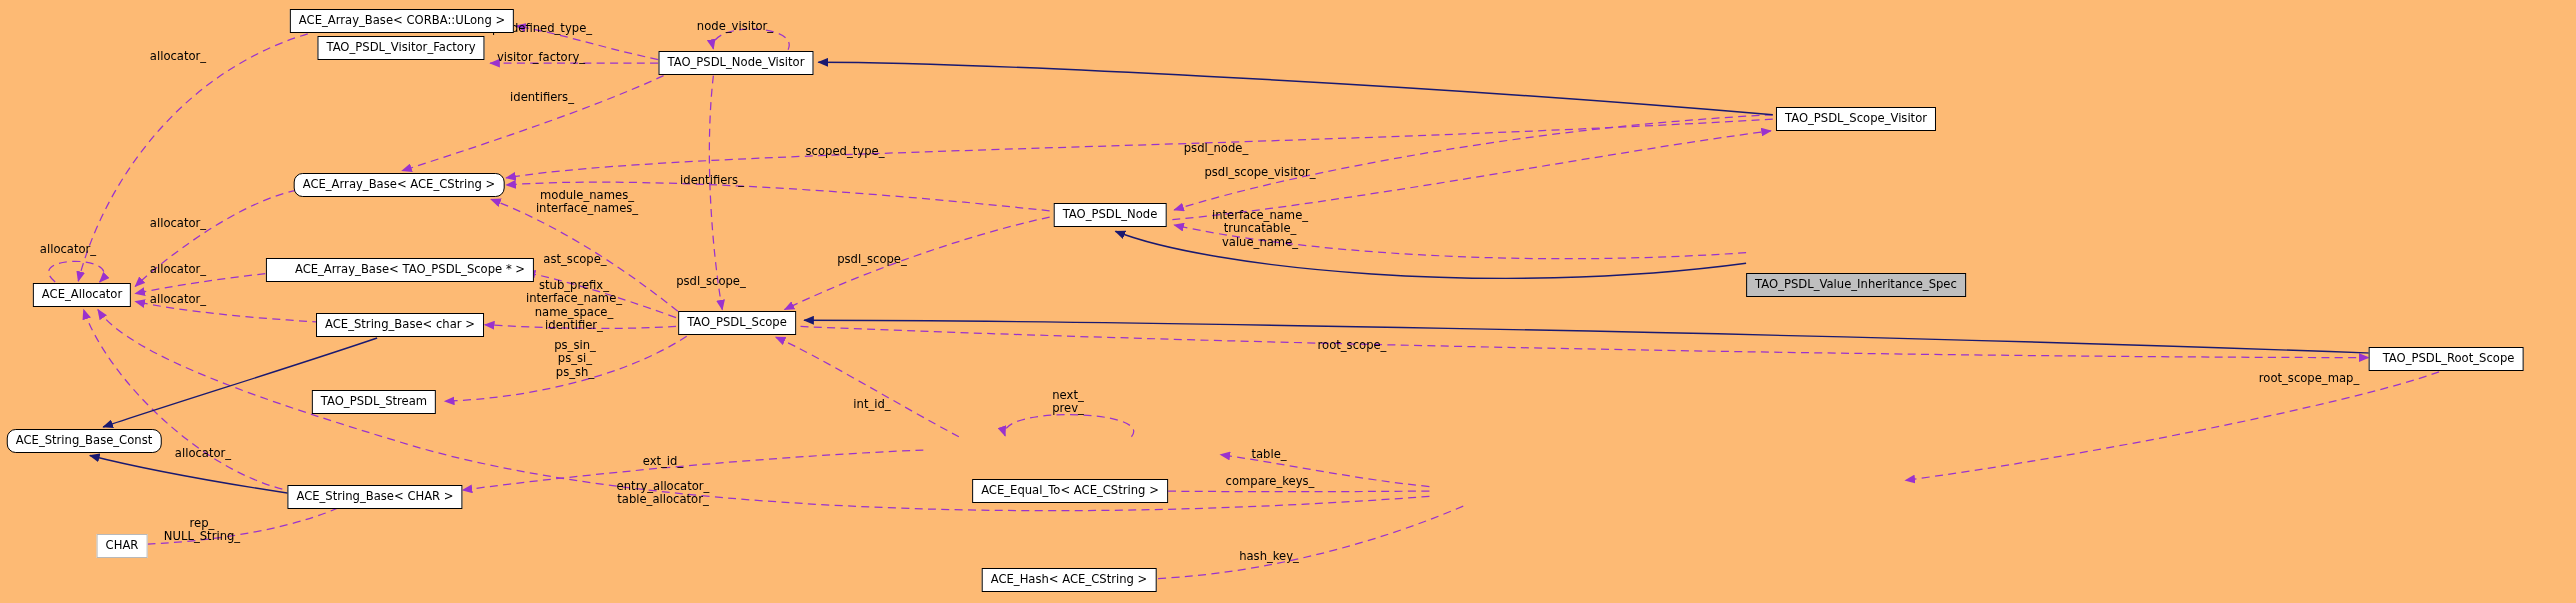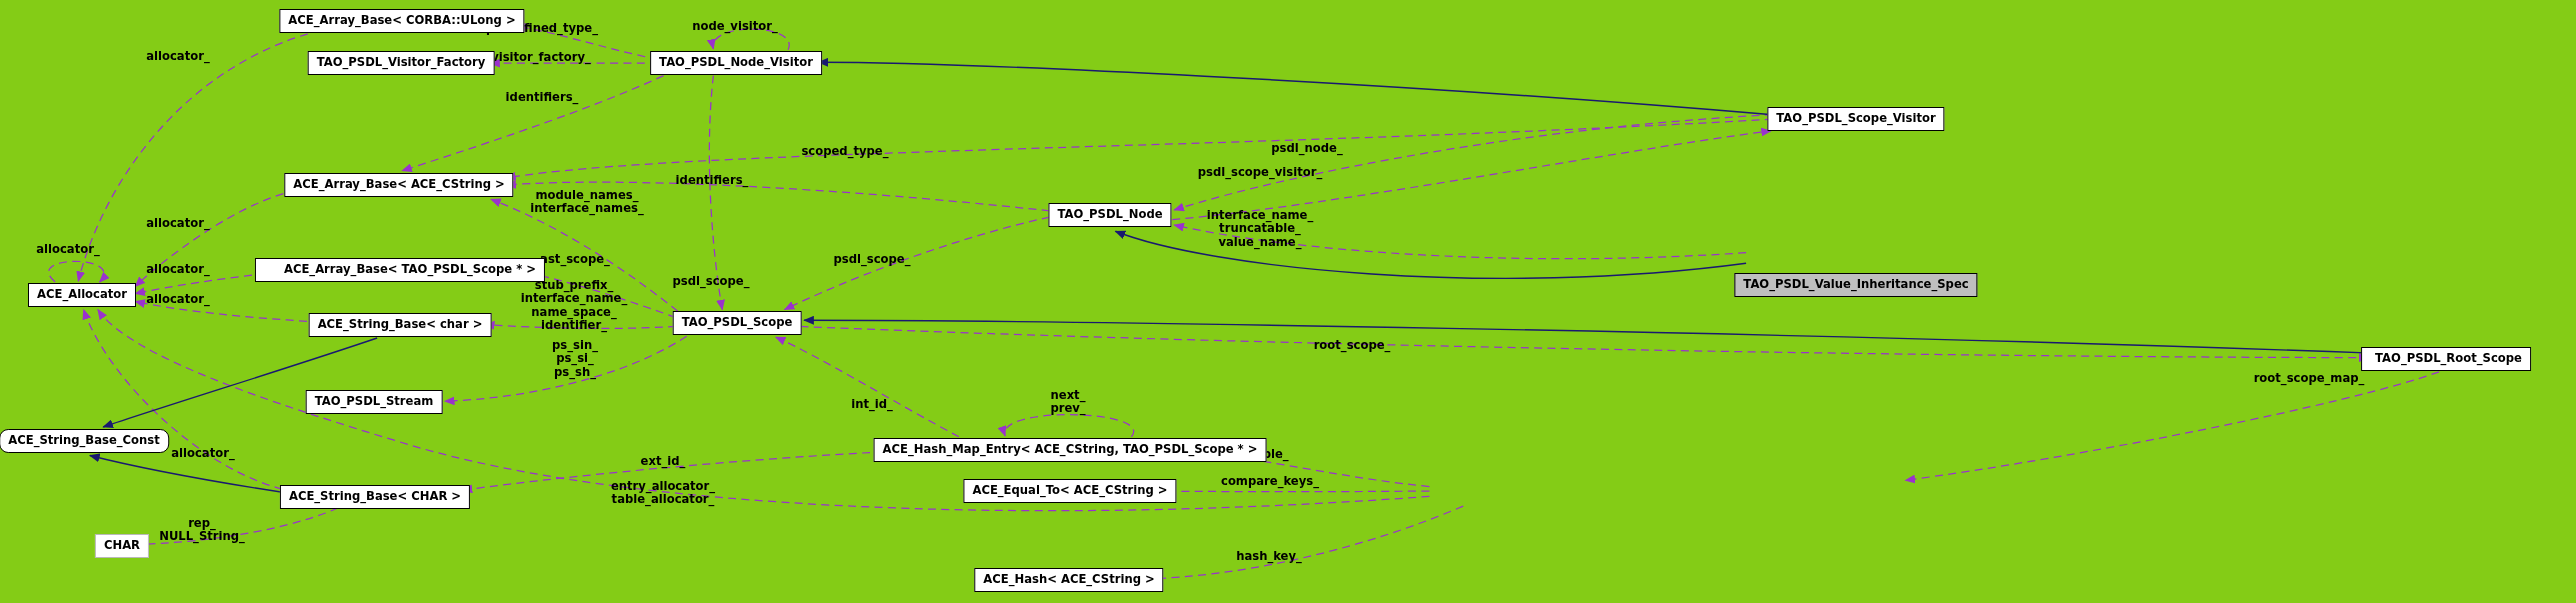--- a/index.html
+++ b/index.html
@@ -1,17 +1,17 @@
 <!DOCTYPE html>
 <html style="font-size:14.2px"><head>
 <meta charset="utf-8">
 <style>
   html,body{margin:0;padding:0;background:#ffffff;}
-  #canvas{position:relative;width:2576px;height:604px;background:#84cc16;overflow:hidden;
-          font-family:"DejaVu Sans","Liberation Sans",sans-serif;font-weight:bold;}
+  #canvas{position:relative;width:2576px;height:604px;background:#fdba74;overflow:hidden;
+          font-family:"DejaVu Sans","Liberation Sans",sans-serif;}
   #edges{position:absolute;left:0;top:0;width:2576px;height:604px;}
   .node{position:absolute;transform:translateX(-50%);white-space:nowrap;
         border:0.9px solid #000000;background:#ffffff;color:#000000;
         font-size:11.6px;line-height:13.3px;padding:4.4px 8px;z-index:2;cursor:pointer;}
   .node.highlight{background:#bfbfbf;}
   .node.muted{border-color:#b9b9b9;}
   .elabel{position:absolute;transform:translate(-50%,-50%);text-align:center;
           color:#000000;font-size:11.6px;line-height:13.3px;white-space:nowrap;z-index:1;}
   .edge-dashed{stroke:#9a32cd;stroke-width:1.4;fill:none;stroke-dasharray:9 6;}
   .edge-solid{stroke:#191970;stroke-width:1.6;fill:none;}
@@ -63,34 +63,33 @@
     <path class="edge-dashed" d="M 1078,491 C 1010,455 920,400 872,379" marker-end="url(#arrP)"></path>
 
     <path class="edge-solid" d="M 1993,129 C 1560,92 1080,70 920,70" marker-end="url(#arrN)"></path>
     <path class="edge-solid" d="M 1963,296 C 1680,334 1360,302 1254,260" marker-end="url(#arrN)"></path>
     <path class="edge-solid" d="M 2667,397 C 2000,372 1150,360 904,360" marker-end="url(#arrN)"></path>
     <path class="edge-solid" d="M 424,380 C 330,412 190,455 116,480" marker-end="url(#arrN)"></path>
     <path class="edge-solid" d="M 354,559 C 260,545 160,527 101,512" marker-end="url(#arrN)"></path>
   </svg>
 
 <div class="node" style="left: 402px; top: 9px;">ACE_Array_Base&lt; CORBA::ULong &gt;</div>
-    <div class="node" style="left: 401px; top: 51px;">TAO_PSDL_Visitor_Factory</div>
+    <div class="node" style="left: 401px; top: 36px;">TAO_PSDL_Visitor_Factory</div>
     <div class="node" style="left: 736px; top: 51px;">TAO_PSDL_Node_Visitor</div>
     <div class="node" style="left: 1856px; top: 107px;">TAO_PSDL_Scope_Visitor</div>
-    <div class="node" style="left: 399px; top: 173px;">ACE_Array_Base&lt; ACE_CString &gt;</div>
+    <div class="node" style="left: 399px; top: 173px; border-radius: 9px;">ACE_Array_Base&lt; ACE_CString &gt;</div>
     <div class="node" style="left: 1110px; top: 203px;">TAO_PSDL_Node</div>
     <div class="node highlight" style="left: 1856px; top: 242px; margin-top: 31px;">TAO_PSDL_Value_Inheritance_Spec</div>
     <div class="node" style="left: 400px; top: 258px; padding-left: 28px;">ACE_Array_Base&lt; TAO_PSDL_Scope * &gt;</div>
     <div class="node" style="left: 82px; top: 283px;">ACE_Allocator</div>
     <div class="node" style="left: 400px; top: 313px;">ACE_String_Base&lt; char &gt;</div>
     <div class="node" style="left: 737px; top: 311px;">TAO_PSDL_Scope</div>
     <div class="node" style="left: 374px; top: 390px;">TAO_PSDL_Stream</div>
     <div class="node" style="left: 2446px; top: 347px; padding-left: 13px;">TAO_PSDL_Root_Scope</div>
     <div class="node" style="left: 84px; top: 429px; border-radius: 9px;">ACE_String_Base_Const</div>
-    <div class="node" style="left: 1070px; top: 438px;">ACE_Hash_Map_Entry&lt; ACE_CString, TAO_PSDL_Scope * &gt;</div>
     <div class="node" style="left: 1070px; top: 479px;">ACE_Equal_To&lt; ACE_CString &gt;</div>
     <div class="node" style="left: 375px; top: 485px;">ACE_String_Base&lt; CHAR &gt;</div>
     <div class="node muted" style="left: 78px; top: 534px; margin-left: 44px;">CHAR</div>
     <div class="node" style="left: 1069px; top: 568px;">ACE_Hash&lt; ACE_CString &gt;</div>
     <div class="elabel" style="left: 178px; top: 57px;">
       <div>allocator_</div>
     </div>
     <div class="elabel" style="left: 542px; top: 29px;">
       <div>predefined_type_</div>
     </div>
@@ -106,21 +105,21 @@
     <div class="elabel" style="left: 845px; top: 152px;">
       <div>scoped_type_</div>
     </div>
     <div class="elabel" style="left: 712px; top: 181px;">
       <div>identifiers_</div>
     </div>
     <div class="elabel" style="left: 587px; top: 202px;">
       <div>module_names_</div>
       <div>interface_names_</div>
     </div>
-    <div class="elabel" style="left: 1307px; top: 149px;">
+    <div class="elabel" style="left: 1216px; top: 149px;">
       <div>psdl_node_</div>
     </div>
     <div class="elabel" style="left: 1260px; top: 173px;">
       <div>psdl_scope_visitor_</div>
     </div>
     <div class="elabel" style="left: 1260px; top: 229px;">
       <div>interface_name_</div>
       <div>truncatable_</div>
       <div>value_name_</div>
     </div>

